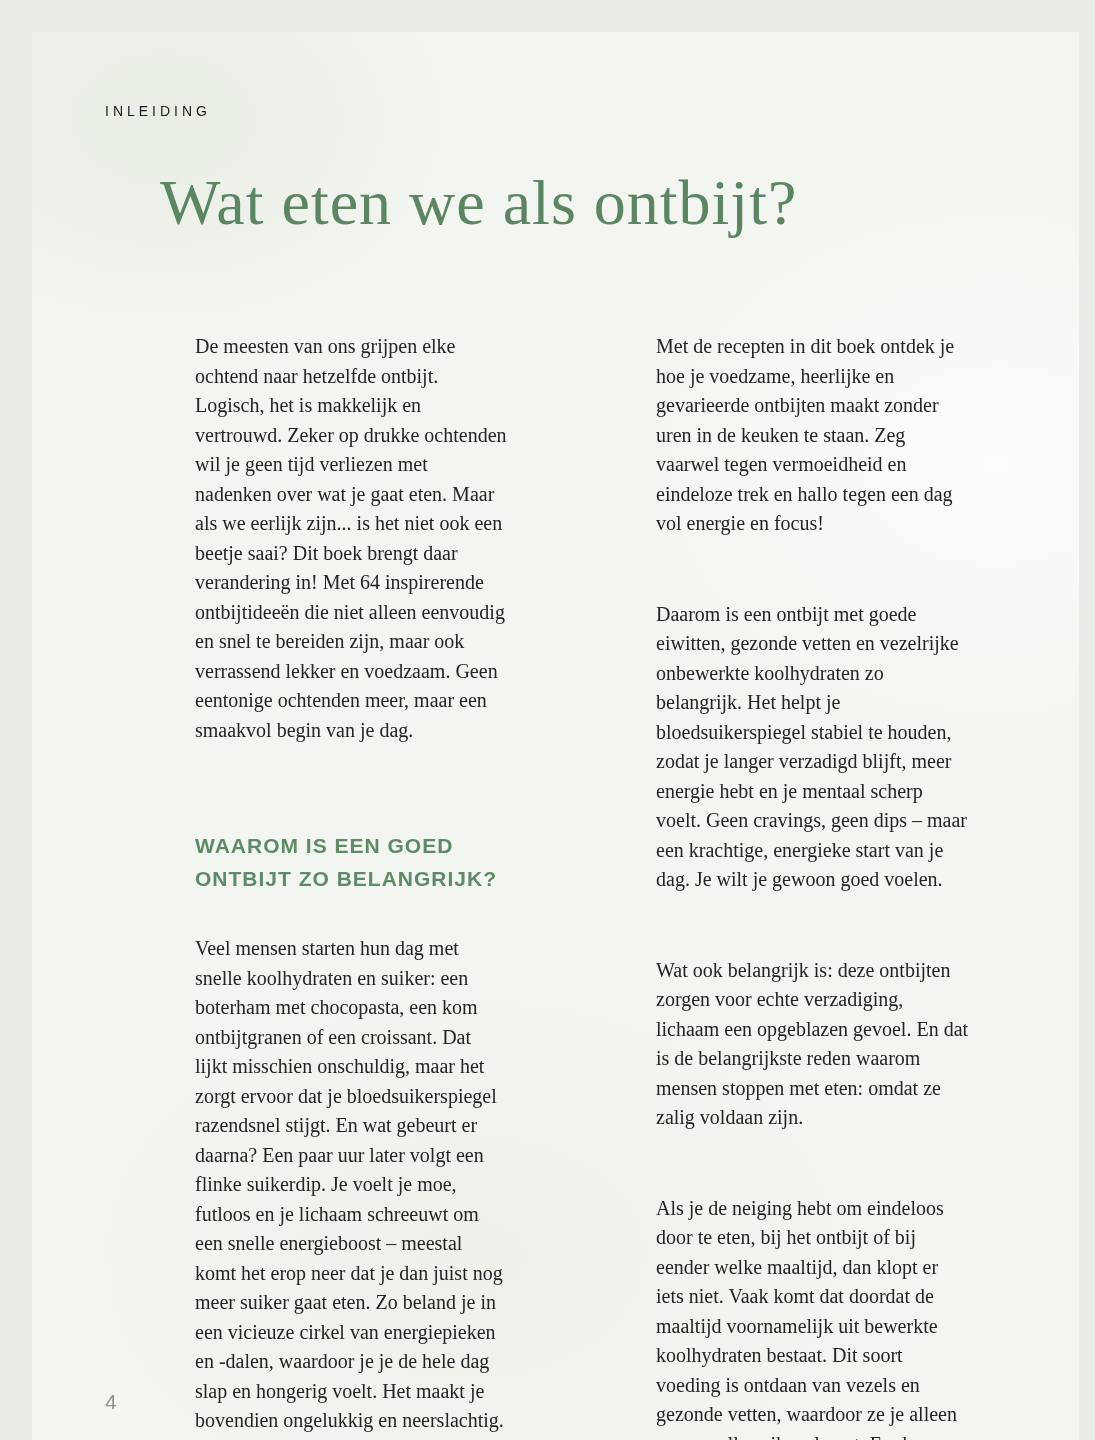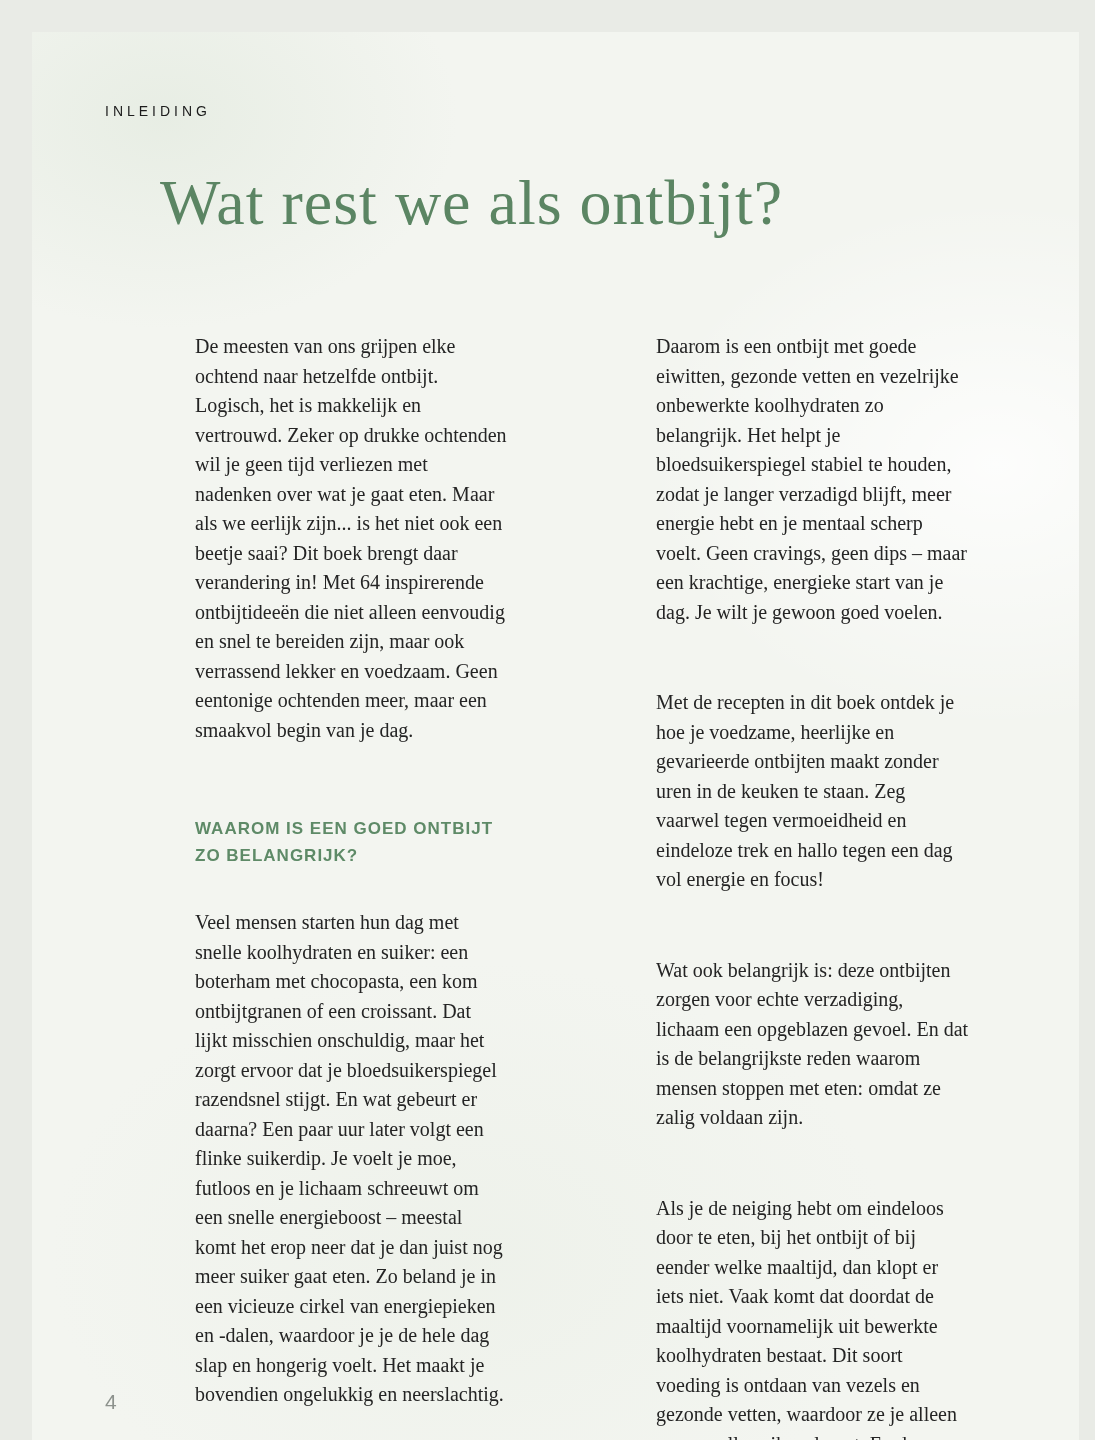--- a/index.html
+++ b/index.html
@@ -62,59 +62,59 @@
     hyphens: auto;
     -webkit-hyphens: auto;
   }
 
   .column p {
     margin-bottom: 29px;
   }
 
   .subheading {
     font-family: "Liberation Sans", "DejaVu Sans", sans-serif;
-    font-size: 17px;
+    font-size: 21px;
     font-weight: 700;
     letter-spacing: 1px;
-    line-height: 27px;
+    line-height: 33px;
     color: #5e8a67;
-    margin-top: 38px;
+    margin-top: 52px;
     margin-bottom: 7px;
     text-transform: uppercase;
   }
 
   .page-number {
     position: absolute;
     left: 57px;
     top: 1342px;
     font-family: "Liberation Sans", "DejaVu Sans", sans-serif;
     font-size: 21px;
     color: #8d928d;
   }
 </style>
 </head>
 <body>
 
 <div class="page">
 
   <div class="kicker">INLEIDING</div>
 
-  <h1 class="page-title">Wat rest we als ontbijt?</h1>
+  <h1 class="page-title">Wat eten we als ontbijt?</h1>
 
   <div class="columns">
 
     <div class="column">
       <p>De meesten van ons grijpen elke ochtend naar hetzelfde ontbijt. Logisch, het is makkelijk en vertrouwd. Zeker op drukke ochtenden wil je geen tijd verliezen met nadenken over wat je gaat eten. Maar als we eerlijk zijn... is het niet ook een beetje saai? Dit boek brengt daar verandering in! Met 64 inspirerende ontbijtideeën die niet alleen eenvoudig en snel te bereiden zijn, maar ook verrassend lekker en voedzaam. Geen eentonige ochtenden meer, maar een smaakvol begin van je dag.</p>
       <div class="subheading">WAAROM IS EEN GOED ONTBIJT ZO BELANGRIJK?</div>
       <p>Veel mensen starten hun dag met snelle koolhydraten en suiker: een boterham met chocopasta, een kom ontbijtgranen of een croissant. Dat lijkt misschien onschuldig, maar het zorgt ervoor dat je bloedsuikerspiegel razendsnel stijgt. En wat gebeurt er daarna? Een paar uur later volgt een flinke suikerdip. Je voelt je moe, futloos en je lichaam schreeuwt om een snelle energieboost – meestal komt het erop neer dat je dan juist nog meer suiker gaat eten. Zo beland je in een vicieuze cirkel van energiepieken en -dalen, waardoor je je de hele dag slap en hongerig voelt. Het maakt je bovendien ongelukkig en neerslachtig.</p>
     </div>
 
     <div class="column">
+      <p>Met de recepten in dit boek ontdek je hoe je voedzame, heerlijke en gevarieerde ontbijten maakt zonder uren in de keuken te staan. Zeg vaarwel tegen vermoeidheid en eindeloze trek en hallo tegen een dag vol energie en focus!</p>
       <p>Daarom is een ontbijt met goede eiwitten, gezonde vetten en vezelrijke onbewerkte koolhydraten zo belangrijk. Het helpt je bloedsuikerspiegel stabiel te houden, zodat je langer verzadigd blijft, meer energie hebt en je mentaal scherp voelt. Geen cravings, geen dips – maar een krachtige, energieke start van je dag. Je wilt je gewoon goed voelen.</p>
-      <p>Met de recepten in dit boek ontdek je hoe je voedzame, heerlijke en gevarieerde ontbijten maakt zonder uren in de keuken te staan. Zeg vaarwel tegen vermoeidheid en eindeloze trek en hallo tegen een dag vol energie en focus!</p>
       <p>Wat ook belangrijk is: deze ontbijten zorgen voor echte verzadiging, lichaam een opgeblazen gevoel. En dat is de belangrijkste reden waarom mensen stoppen met eten: omdat ze zalig voldaan zijn.</p>
       <p>Als je de neiging hebt om eindeloos door te eten, bij het ontbijt of bij eender welke maaltijd, dan klopt er iets niet. Vaak komt dat doordat de maaltijd voornamelijk uit bewerkte koolhydraten bestaat. Dit soort voeding is ontdaan van vezels en gezonde vetten, waardoor ze je alleen maar snelle suikers levert. En daar schuilt het probleem: snelle suikers geven je een korte energieboost, maar laten je daarna uitgeput en hongerig achter. Je lichaam schreeuwt om meer, en voor je het weet, zit je vast in een vicieuze cirkel van cravings en energiedips.</p>
     </div>
 
   </div>
 
   <div class="page-number">4</div>
 
 </div>
 

